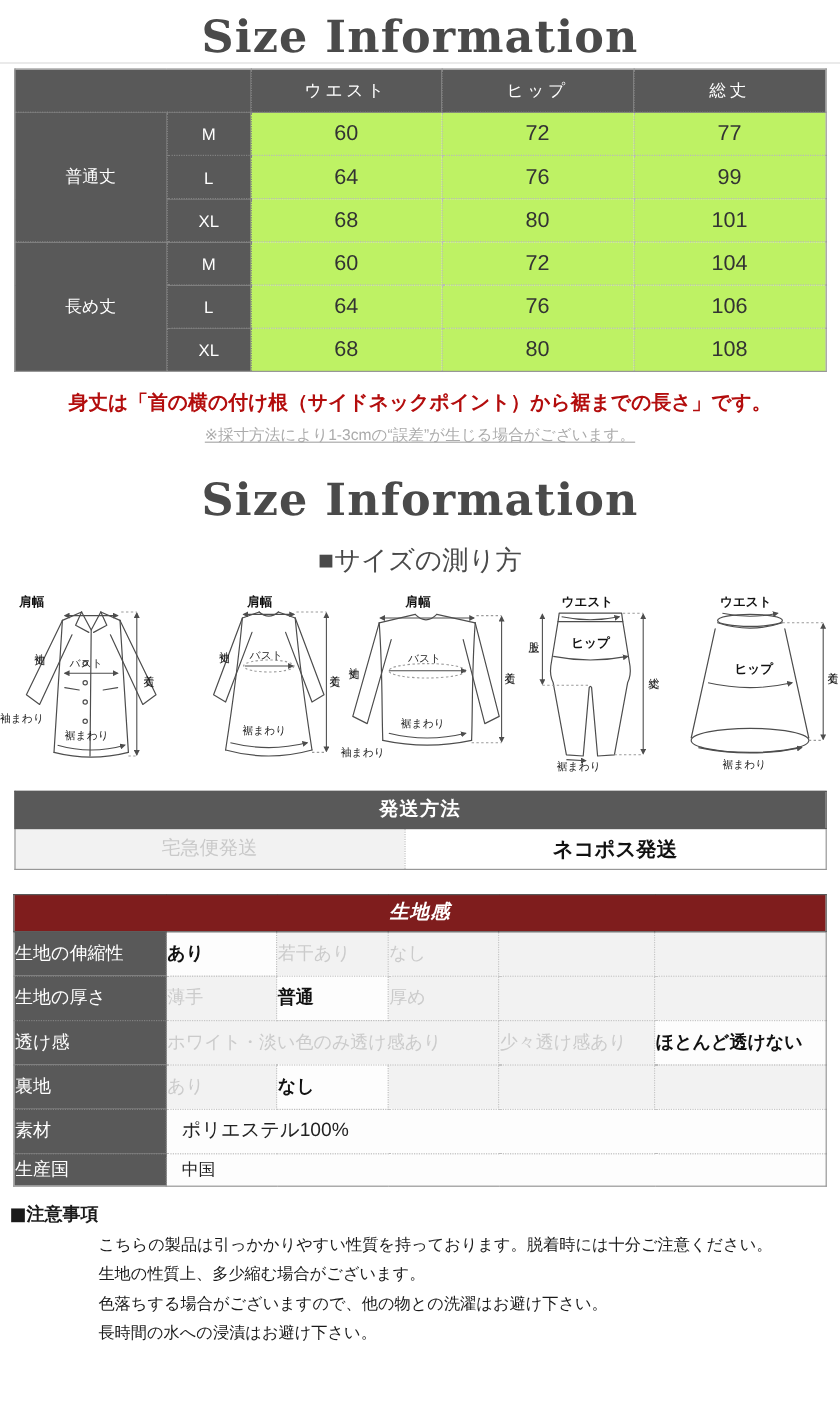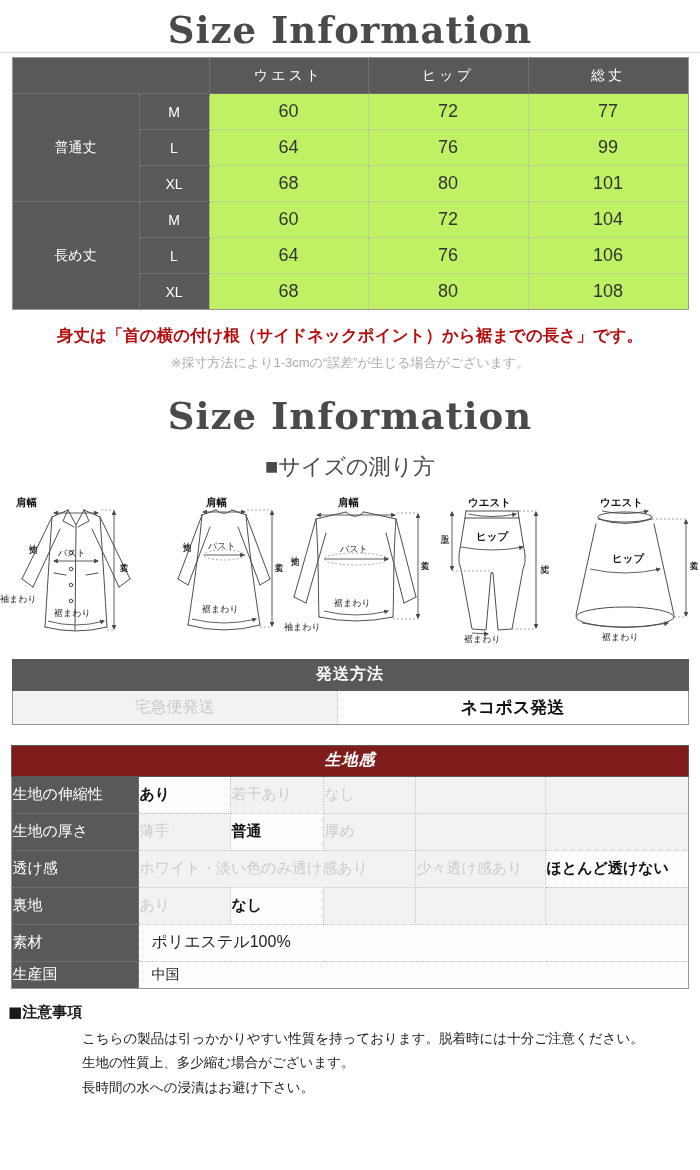--- a/index.html
+++ b/index.html
@@ -12,21 +12,21 @@
   .hairline{border-top:1px solid #dcdcdc;height:0;width:700px;}
 
   table.sz{width:676px;margin:4px auto 0;border-collapse:collapse;table-layout:fixed;border:1px solid #979797;}
   table.sz td,table.sz th{height:35px;padding:0;text-align:center;vertical-align:middle;font-weight:normal;}
   .dk{background:#595959;color:#fff;border:1px dotted #828282;font-size:14px;}
   thead .dk{letter-spacing:3px;}
   .lt{background:#bef264;border:1px dotted #b9b9b9;font-size:18px;color:#333;}
 
   .note-red{color:#b30d0d;font-weight:bold;font-size:16.5px;text-align:center;margin-top:15px;
     font-family:"DejaVu Serif","Liberation Serif",serif;}
-  .note-gray{color:#ababab;font-size:13px;text-align:center;margin-top:7px;}
+  .note-gray{color:#ababab;font-size:13px;text-align:center;margin-top:7px;text-decoration:underline;}
 
   .sec2{margin-top:22px;}
 
   .diagrams{display:flex;justify-content:center;align-items:flex-start;margin-top:4px;height:148px;}
   .diagram{position:relative;flex:0 0 auto;}
   .diagram svg{display:block;}
   .dlabel{position:absolute;font-size:9px;color:#1a1a1a;white-space:nowrap;line-height:1;}
   .dlabel.b{font-size:10.5px;font-weight:bold;color:#111;}
   .dlabel.v{writing-mode:vertical-rl;text-orientation:upright;letter-spacing:1px;}
 
@@ -335,17 +335,18 @@
       <td class="lab">生産国</td>
       <td class="full" colspan="5">中国</td>
     </tr>
   </tbody>
     </table>
 
   <div class="notes">
     <div class="notes-title">■注意事項</div>
     <div class="notes-line">こちらの製品は引っかかりやすい性質を持っております。脱着時には十分ご注意ください。</div>
     <div class="notes-line">生地の性質上、多少縮む場合がございます。</div>
+    <div class="notes-line">色落ちする場合がございますので、他の物との洗濯はお避け下さい。</div>
     <div class="notes-line">長時間の水への浸漬はお避け下さい。</div>
 
   </div>
 
 </div>
 
 </body></html>

